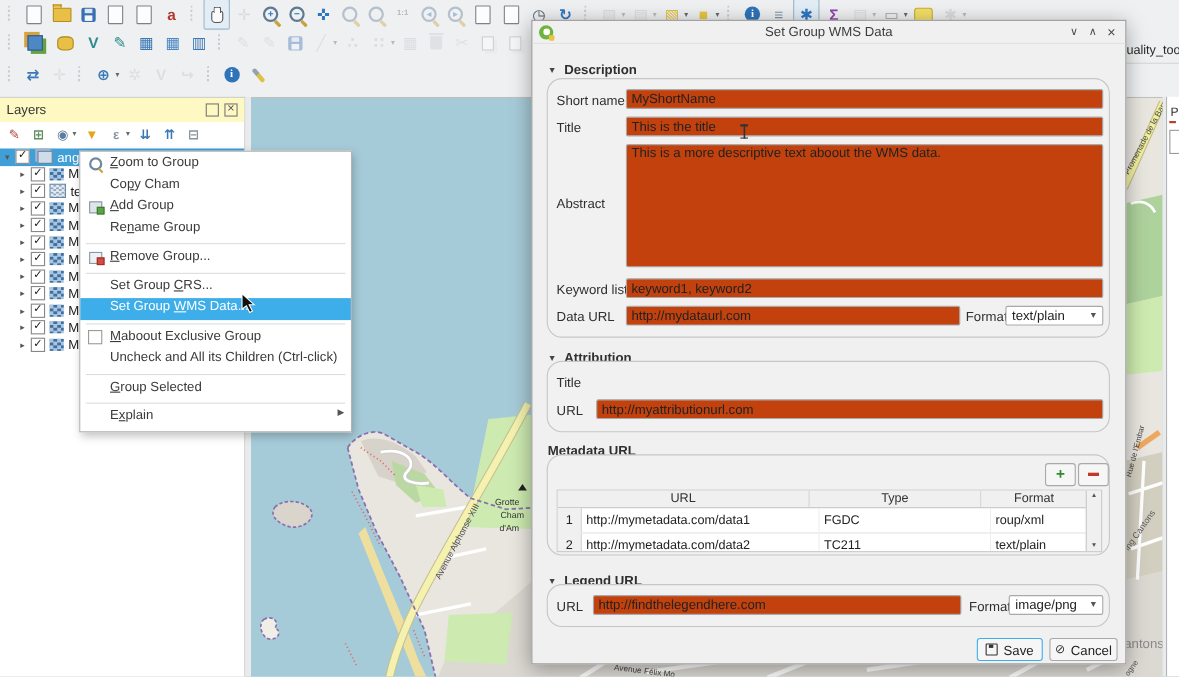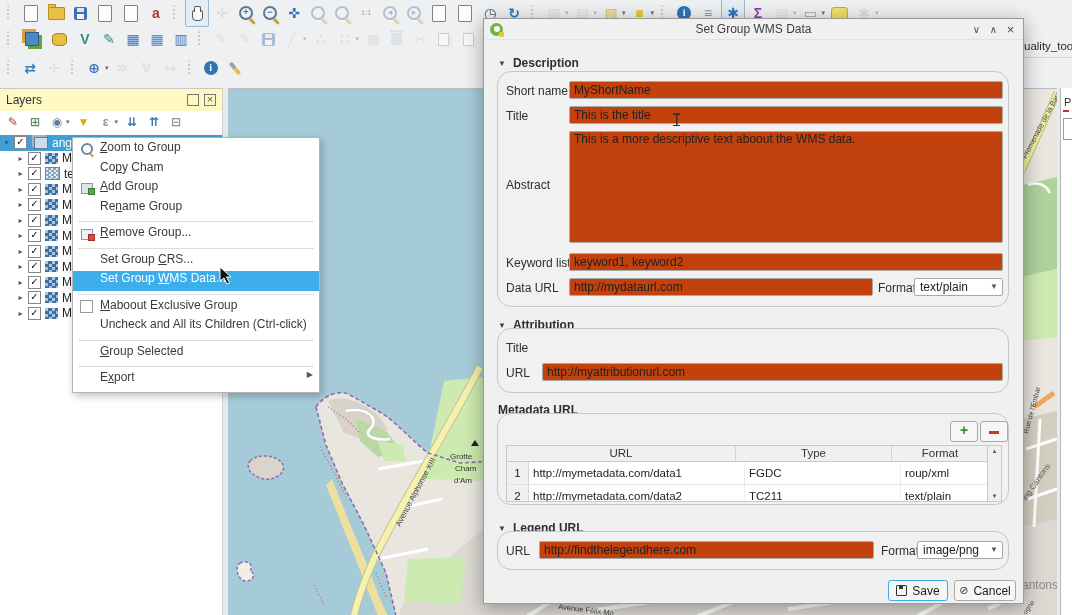--- a/index.html
+++ b/index.html
@@ -595,21 +595,21 @@
       <span class="mi-text"><span>Uncheck and All its Children (Ctrl-click)</span><u></u><span></span></span>
 
     </div>
     <div class="mi sep">
       <span class="mi-ic"></span>
       <span class="mi-text"><span></span><u>G</u><span>roup Selected</span></span>
 
     </div>
     <div class="mi sub">
       <span class="mi-ic"></span>
-      <span class="mi-text"><span>E</span><u>x</u><span>port</span></span>
+      <span class="mi-text"><span>E</span><u>x</u><span>plain</span></span>
       <span class="mi-sub">▶</span>
     </div>
   </div>
 
 <div class="dlg">
   <div class="dlg-tb">
     <span class="dlg-title">Set Group WMS Data</span>
     <span class="qlogo"></span>
     <span class="tbbtns">
       <span class="tbbtn">∨</span>

